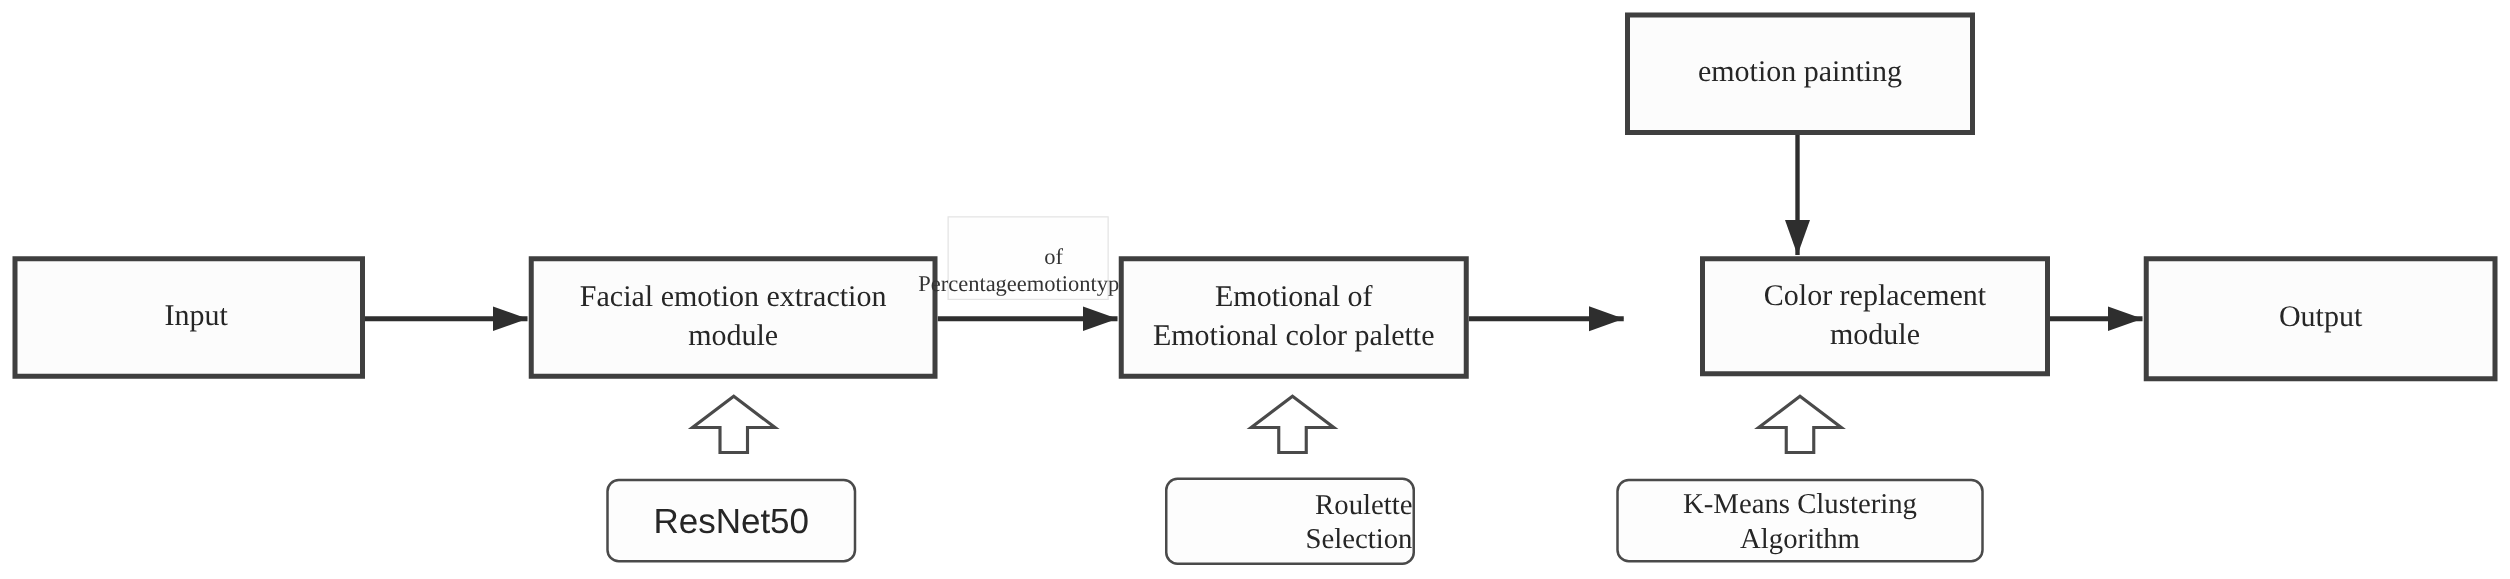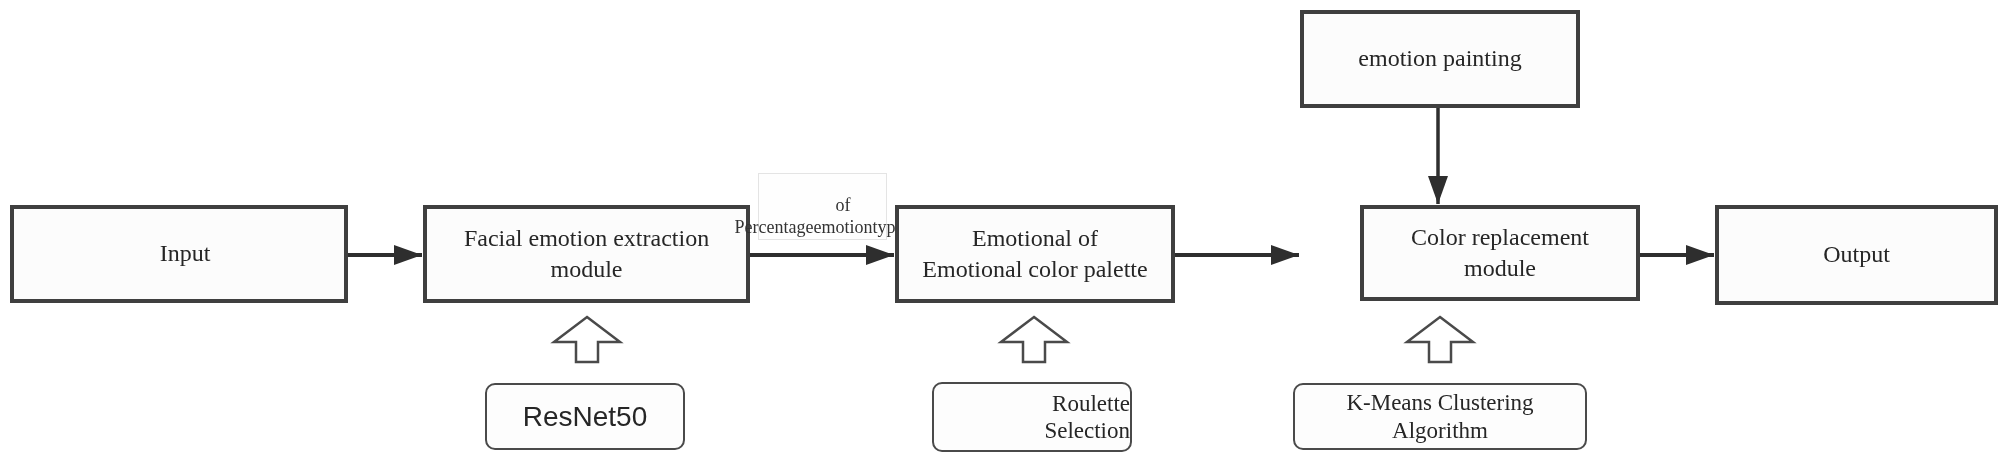--- a/index.html
+++ b/index.html
@@ -64,21 +64,21 @@
     align-items: flex-end;
     justify-content: center;
     text-align: center;
     font-size: 18px;
     line-height: 1.22;
     color: #333333;
   }
   .line { display: block; }
 
   
-  #input-node            { left: 10px;   top: 205px; width: 338px; height: 98px; padding-left: 12px; }
+  #input-node            { left: 10px;   top: 205px; width: 282px; height: 98px; padding-left: 12px; }
   #facial-node           { left: 423px;  top: 205px; width: 327px; height: 98px; }
   #generation-node       { left: 895px;  top: 205px; width: 280px; height: 98px; }
   #color-replace-node    { left: 1360px; top: 205px; width: 280px; height: 96px; }
   #output-node           { left: 1715px; top: 205px; width: 283px; height: 100px; }
   
   #original-painting-node{ left: 1300px; top: 10px;  width: 280px; height: 98px; }
   
   #resnet-node           { left: 485px;  top: 383px; width: 200px; height: 67px; }
   #roulette-node         { left: 932px;  top: 382px; width: 200px; height: 70px; align-items: flex-end; }
   #kmeans-node           { left: 1293px; top: 383px; width: 294px; height: 67px; }

